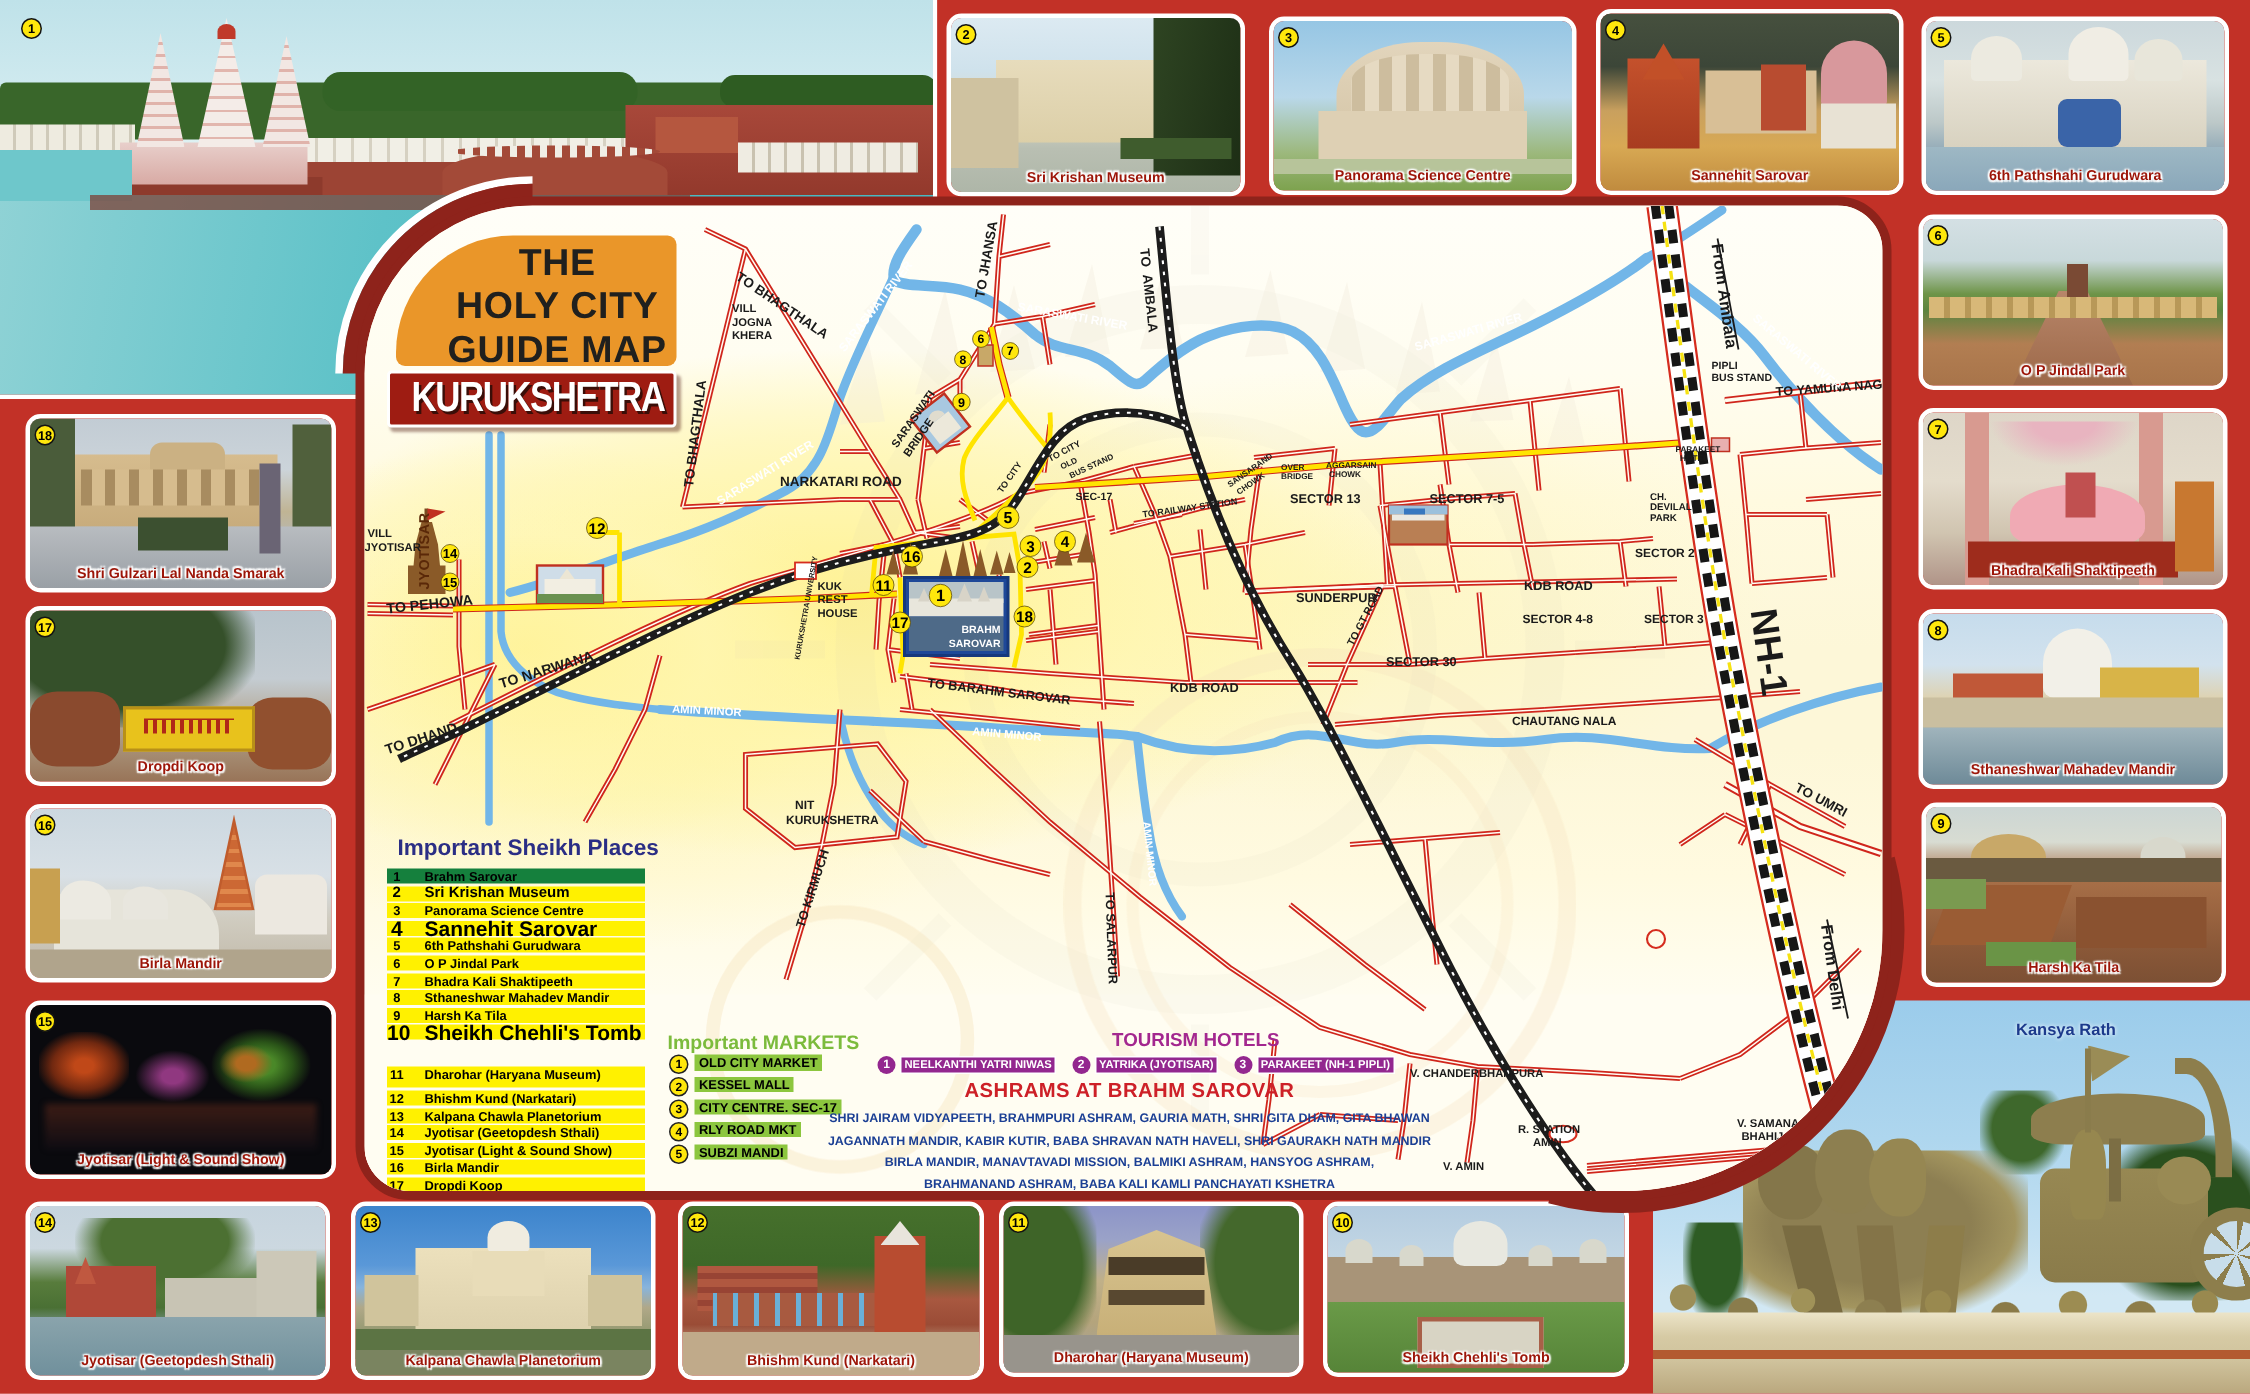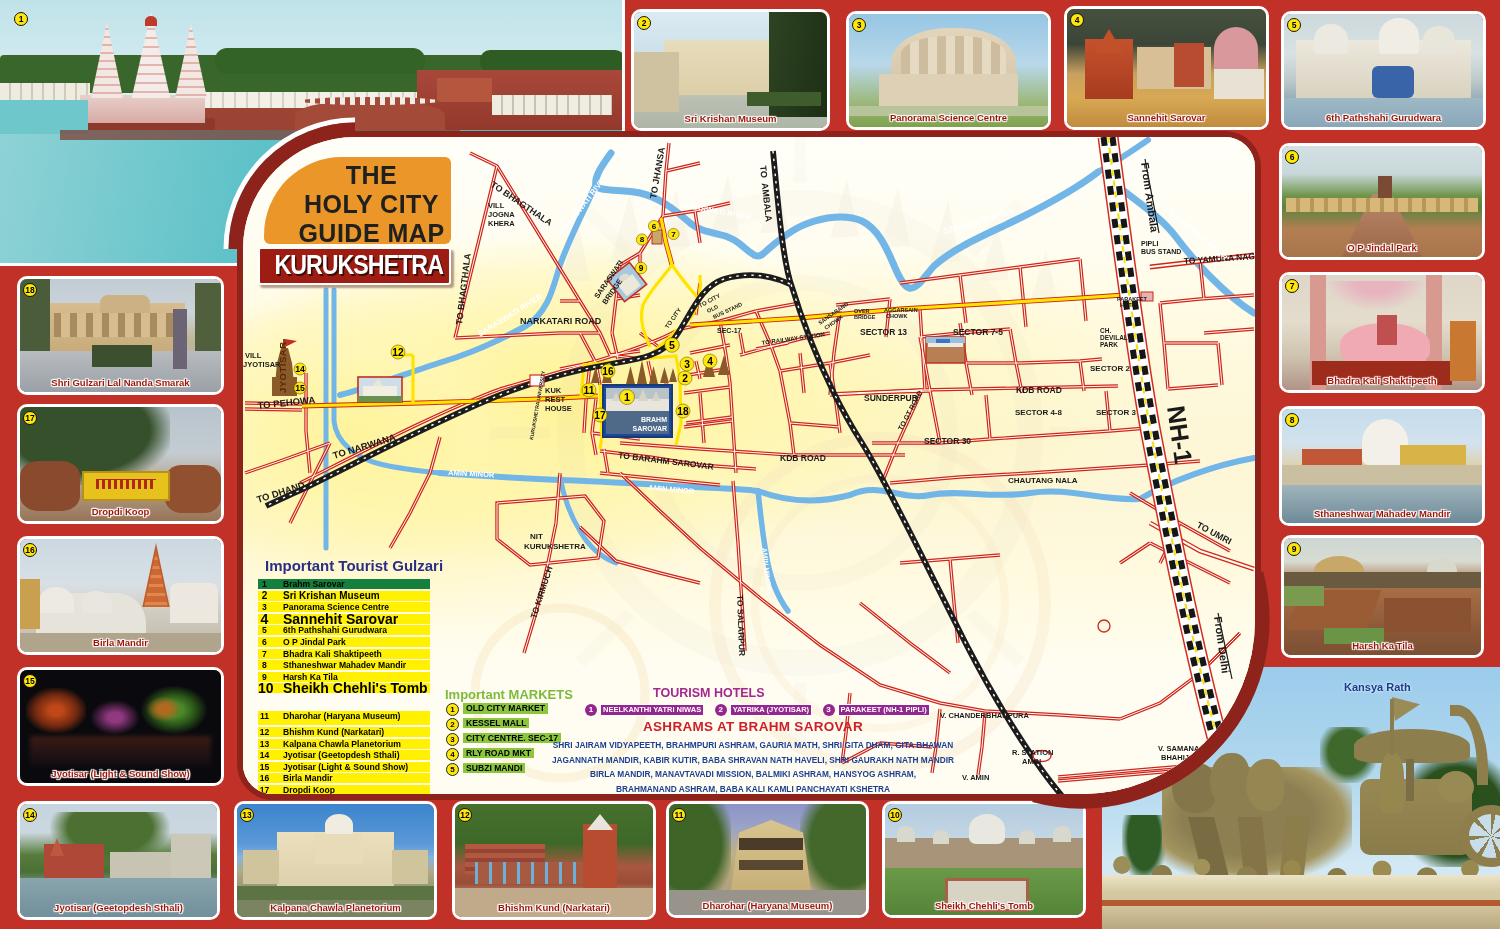--- a/index.html
+++ b/index.html
@@ -490,21 +490,21 @@
           </g>
   </g>
 </svg>
 
 <div class="lg" style="left:21px;top:20px;width:187px;height:87px;background:#ea9629;border-radius:78px 6px 6px 6px;"></div>
 <div class="lg" style="left:35px;top:24px;width:187px;height:84px;color:#20201e;font-weight:bold;font-size:25px;line-height:29px;text-align:center;letter-spacing:0.5px;">THE<br>HOLY CITY<br>GUIDE MAP</div>
 
 <div class="lg" style="left:15px;top:110px;width:193px;height:38px;background:#9e1c12;border:2.5px solid #fff;box-sizing:border-box;border-radius:3px;box-shadow:2.5px 3px 2px rgba(70,15,8,.4);"></div>
 <div class="lg" style="left:15px;top:112px;width:193px;text-align:center;color:#fff;font-weight:bold;font-size:28px;letter-spacing:-1.2px;transform:scaleX(.83);transform-origin:50% 0;text-shadow:2px 2px 0 #3a0e08;">KURUKSHETRA</div>
 
-<div class="lg" style="left:22px;top:420px;color:#2b2e85;font-weight:bold;font-size:15px;">Important Tourist Gulzari</div>
+<div class="lg" style="left:22px;top:420px;color:#2b2e85;font-weight:bold;font-size:15px;">Important Sheikh Places</div>
 <div class="lg" id="tplaces" style="left:15px;top:442px;width:172px;">
         <div style="height:10px;margin-bottom:1.6px;background:#15803d;font-size:8.6px;font-weight:bold;color:#000;line-height:10.5px;white-space:nowrap;"><span style="display:inline-block;width:13px;text-align:center;">1</span><span style="display:inline-block;margin-left:12px;">Brahm Sarovar</span></div>
 <div style="height:10px;margin-bottom:1.6px;background:#fff100;font-size:10px;font-weight:bold;color:#000;line-height:10.5px;white-space:nowrap;"><span style="display:inline-block;width:13px;text-align:center;">2</span><span style="display:inline-block;margin-left:12px;">Sri Krishan  Museum</span></div>
 <div style="height:10px;margin-bottom:1.6px;background:#fff100;font-size:8.6px;font-weight:bold;color:#000;line-height:10.5px;white-space:nowrap;"><span style="display:inline-block;width:13px;text-align:center;">3</span><span style="display:inline-block;margin-left:12px;">Panorama Science Centre</span></div>
 <div style="height:10px;margin-bottom:1.6px;background:#fff100;font-size:14px;font-weight:bold;color:#000;line-height:10.5px;white-space:nowrap;"><span style="display:inline-block;width:13px;text-align:center;">4</span><span style="display:inline-block;margin-left:12px;">Sannehit Sarovar</span></div>
 <div style="height:10px;margin-bottom:1.6px;background:#fff100;font-size:8.6px;font-weight:bold;color:#000;line-height:10.5px;white-space:nowrap;"><span style="display:inline-block;width:13px;text-align:center;">5</span><span style="display:inline-block;margin-left:12px;">6th Pathshahi Gurudwara</span></div>
 <div style="height:10px;margin-bottom:1.6px;background:#fff100;font-size:8.6px;font-weight:bold;color:#000;line-height:10.5px;white-space:nowrap;"><span style="display:inline-block;width:13px;text-align:center;">6</span><span style="display:inline-block;margin-left:12px;">O P Jindal Park</span></div>
 <div style="height:10px;margin-bottom:1.6px;background:#fff100;font-size:8.6px;font-weight:bold;color:#000;line-height:10.5px;white-space:nowrap;"><span style="display:inline-block;width:13px;text-align:center;">7</span><span style="display:inline-block;margin-left:12px;">Bhadra Kali Shaktipeeth</span></div>
 <div style="height:10px;margin-bottom:1.6px;background:#fff100;font-size:8.6px;font-weight:bold;color:#000;line-height:10.5px;white-space:nowrap;"><span style="display:inline-block;width:13px;text-align:center;">8</span><span style="display:inline-block;margin-left:12px;">Sthaneshwar Mahadev Mandir</span></div>
 <div style="height:10px;margin-bottom:1.6px;background:#fff100;font-size:8.6px;font-weight:bold;color:#000;line-height:10.5px;white-space:nowrap;"><span style="display:inline-block;width:13px;text-align:center;">9</span><span style="display:inline-block;margin-left:12px;">Harsh Ka Tila</span></div>
@@ -521,21 +521,21 @@
 
 <div class="lg" style="left:202px;top:550px;color:#7cbb3c;font-weight:bold;font-size:13px;">Important MARKETS</div>
 <div class="lg" id="tmarkets" style="left:203px;top:566px;width:110px;">
         <div style="height:10.5px;margin-bottom:4.4px;white-space:nowrap;"><span style="display:inline-block;width:11px;height:11px;border-radius:50%;background:#ffe70c;border:1px solid #222;font-size:8px;font-weight:bold;text-align:center;line-height:11px;vertical-align:top;">1</span><span style="display:inline-block;margin-left:4px;background:#8cc63e;color:#000;font-size:8.6px;font-weight:bold;line-height:10.5px;padding:0 3px;vertical-align:top;">OLD CITY MARKET</span></div>
 <div style="height:10.5px;margin-bottom:4.4px;white-space:nowrap;"><span style="display:inline-block;width:11px;height:11px;border-radius:50%;background:#ffe70c;border:1px solid #222;font-size:8px;font-weight:bold;text-align:center;line-height:11px;vertical-align:top;">2</span><span style="display:inline-block;margin-left:4px;background:#8cc63e;color:#000;font-size:8.6px;font-weight:bold;line-height:10.5px;padding:0 3px;vertical-align:top;">KESSEL MALL</span></div>
 <div style="height:10.5px;margin-bottom:4.4px;white-space:nowrap;"><span style="display:inline-block;width:11px;height:11px;border-radius:50%;background:#ffe70c;border:1px solid #222;font-size:8px;font-weight:bold;text-align:center;line-height:11px;vertical-align:top;">3</span><span style="display:inline-block;margin-left:4px;background:#8cc63e;color:#000;font-size:8.6px;font-weight:bold;line-height:10.5px;padding:0 3px;vertical-align:top;">CITY CENTRE. SEC-17</span></div>
 <div style="height:10.5px;margin-bottom:4.4px;white-space:nowrap;"><span style="display:inline-block;width:11px;height:11px;border-radius:50%;background:#ffe70c;border:1px solid #222;font-size:8px;font-weight:bold;text-align:center;line-height:11px;vertical-align:top;">4</span><span style="display:inline-block;margin-left:4px;background:#8cc63e;color:#000;font-size:8.6px;font-weight:bold;line-height:10.5px;padding:0 3px;vertical-align:top;">RLY ROAD MKT</span></div>
 <div style="height:10.5px;margin-bottom:4.4px;white-space:nowrap;"><span style="display:inline-block;width:11px;height:11px;border-radius:50%;background:#ffe70c;border:1px solid #222;font-size:8px;font-weight:bold;text-align:center;line-height:11px;vertical-align:top;">5</span><span style="display:inline-block;margin-left:4px;background:#8cc63e;color:#000;font-size:8.6px;font-weight:bold;line-height:10.5px;padding:0 3px;vertical-align:top;">SUBZI MANDI</span></div>
       </div>
 
-<div class="lg" style="left:410px;top:549px;width:200px;text-align:left;color:#a3278f;font-weight:bold;font-size:12.5px;">TOURISM HOTELS</div>
+<div class="lg" style="left:410px;top:549px;width:200px;text-align:right;color:#a3278f;font-weight:bold;font-size:12.5px;">TOURISM HOTELS</div>
 <div class="lg" id="thotels" style="left:342px;top:567px;width:590px;white-space:nowrap;"><span style="display:inline-block;width:12px;height:12px;border-radius:50%;background:#93278f;color:#fff;font-size:8px;font-weight:bold;text-align:center;line-height:12px;vertical-align:top;margin-right:3px;">1</span><span style="display:inline-block;background:#93278f;color:#fff;font-size:7.5px;font-weight:bold;line-height:10px;padding:0 2px;vertical-align:top;margin-right:6px;border:1px solid #fff;">NEELKANTHI YATRI NIWAS</span>
 <span style="display:inline-block;width:12px;height:12px;border-radius:50%;background:#93278f;color:#fff;font-size:8px;font-weight:bold;text-align:center;line-height:12px;vertical-align:top;margin-right:3px;">2</span><span style="display:inline-block;background:#93278f;color:#fff;font-size:7.5px;font-weight:bold;line-height:10px;padding:0 2px;vertical-align:top;margin-right:6px;border:1px solid #fff;">YATRIKA (JYOTISAR)</span>
 <span style="display:inline-block;width:12px;height:12px;border-radius:50%;background:#93278f;color:#fff;font-size:8px;font-weight:bold;text-align:center;line-height:12px;vertical-align:top;margin-right:3px;">3</span><span style="display:inline-block;background:#93278f;color:#fff;font-size:7.5px;font-weight:bold;line-height:10px;padding:0 2px;vertical-align:top;margin-right:6px;border:1px solid #fff;">PARAKEET (NH-1 PIPLI)</span></div>
 
 <div class="lg" style="left:285px;top:582px;width:450px;text-align:center;color:#cd2027;font-weight:bold;font-size:13.5px;letter-spacing:.3px;">ASHRAMS AT BRAHM SAROVAR</div>
 <div class="lg" style="left:230px;top:601px;width:560px;text-align:center;color:#1b3f94;font-weight:bold;font-size:8.3px;line-height:14.6px;">
 SHRI JAIRAM VIDYAPEETH, BRAHMPURI ASHRAM, GAURIA MATH, SHRI GITA DHAM, GITA BHAWAN<br>
 JAGANNATH MANDIR, KABIR KUTIR, BABA SHRAVAN NATH HAVELI, SHRI GAURAKH NATH MANDIR<br>
 BIRLA MANDIR, MANAVTAVADI MISSION, BALMIKI ASHRAM, HANSYOG ASHRAM,<br>
 BRAHMANAND ASHRAM, BABA KALI KAMLI PANCHAYATI KSHETRA</div>

